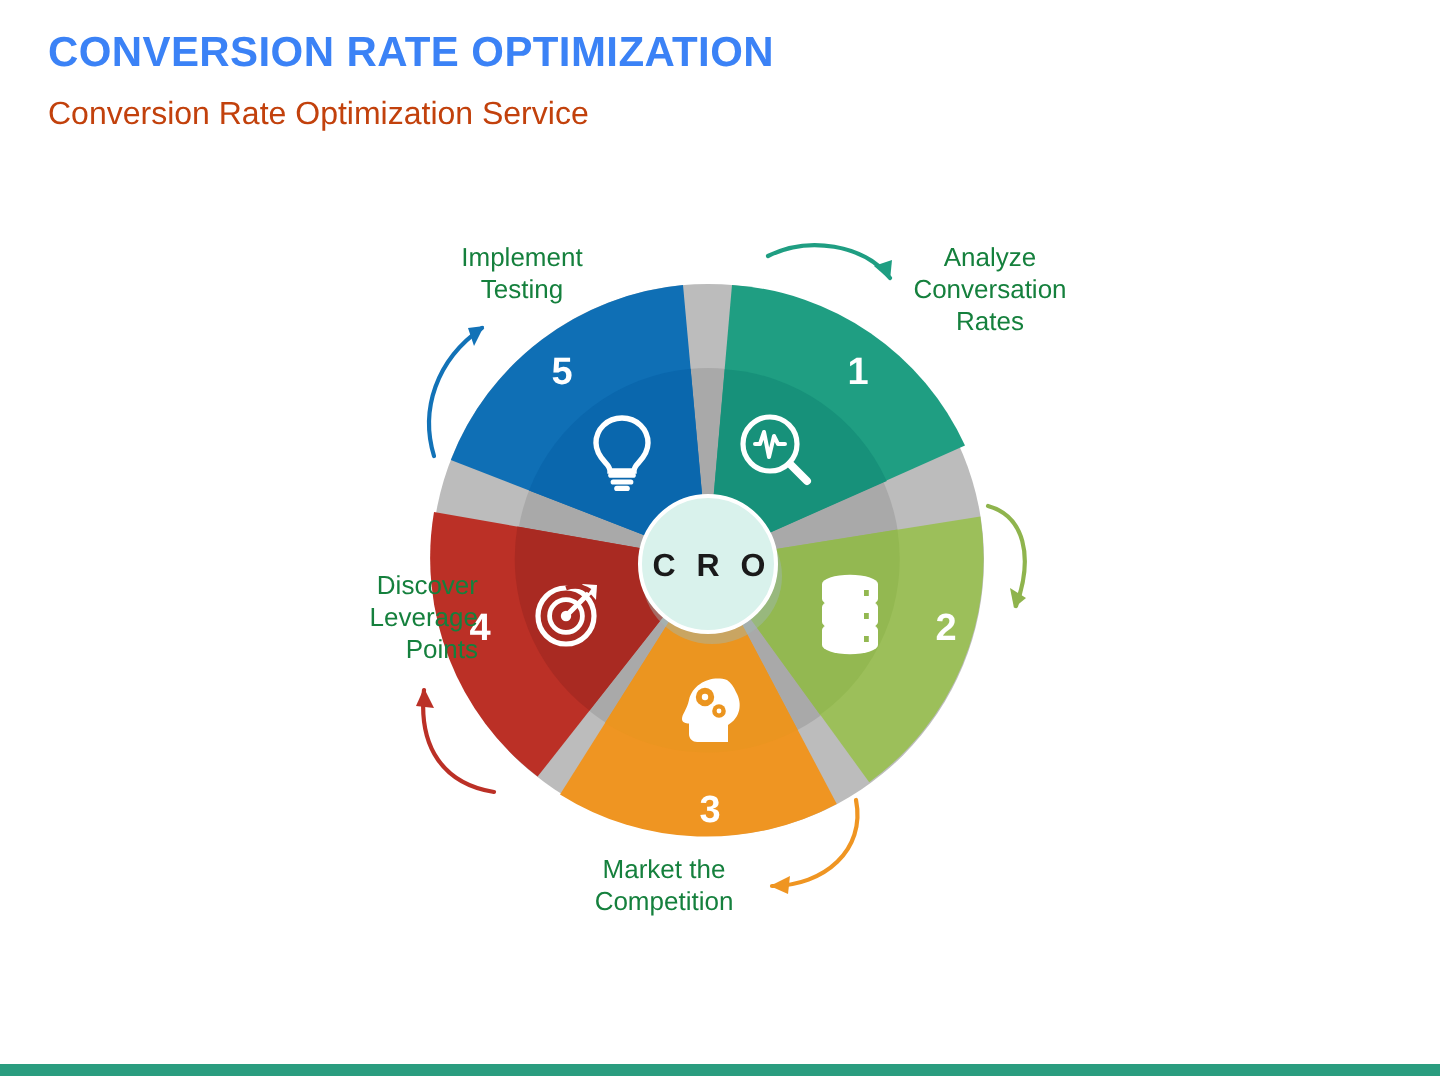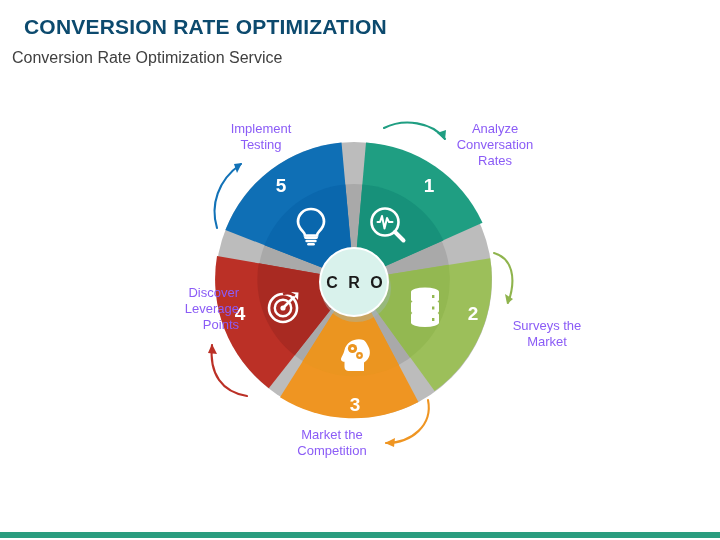--- a/index.html
+++ b/index.html
@@ -22,30 +22,30 @@
     height: 540px;
     background: #ffffff;
   }
   #title {
     position: absolute;
     left: 24px;
     top: 15px;
     font-size: 21px;
     font-weight: bold;
     letter-spacing: 0.2px;
-    color: #0c4a6e;
+    color: #3b82f6;
     white-space: nowrap;
   }
   #subtitle {
     position: absolute;
-    left: 12px;
+    left: 24px;
     top: 49px;
     font-size: 16px;
     font-weight: normal;
-    color: #404040;
+    color: #c2410c;
     white-space: nowrap;
   }
   #footer-bar {
     position: absolute;
     left: 0;
     bottom: 2px;
     width: 720px;
     height: 6px;
     background: #2a9d7f;
   }
@@ -61,21 +61,21 @@
     left: 0;
     top: 0;
     width: 720px;
     height: 540px;
     overflow: visible;
   }
   .callout {
     position: absolute;
     font-size: 13px;
     line-height: 1.22;
-    color: #8b5cf6;
+    color: #15803d;
     text-align: center;
     white-space: pre-line;
   }
   .callout.lbl-1 { left: 436px; top: 121px; width: 118px; text-align: center; }
   .callout.lbl-2 { left: 492px; top: 318px; width: 110px; text-align: center; }
   .callout.lbl-3 { left: 272px; top: 427px; width: 120px; text-align: center; }
   .callout.lbl-4 { left: 143px; top: 285px; width: 96px; text-align: right; }
   .callout.lbl-5 { left: 206px; top: 121px; width: 110px; text-align: center; }
   .seg-num {
     font-size: 19px;
@@ -209,22 +209,20 @@
       </g>
       <g>
         <path d="M 217 228 C 210 205 218 180 241 164" fill="none" stroke="#1272b7" stroke-width="2.1" stroke-linecap="round"></path>
         <path d="M 242 163 L 237 173 L 234 164 Z" fill="#1272b7"></path>
       </g>
     </svg>
 
     <div class="callout lbl-1">Analyze
 Conversation
 Rates</div>
-    <div class="callout lbl-2">Surveys the
-Market</div>
     <div class="callout lbl-3">Market the
 Competition</div>
     <div class="callout lbl-4">Discover
 Leverage
 Points</div>
     <div class="callout lbl-5">Implement
 Testing</div>
 
   </div>
 

